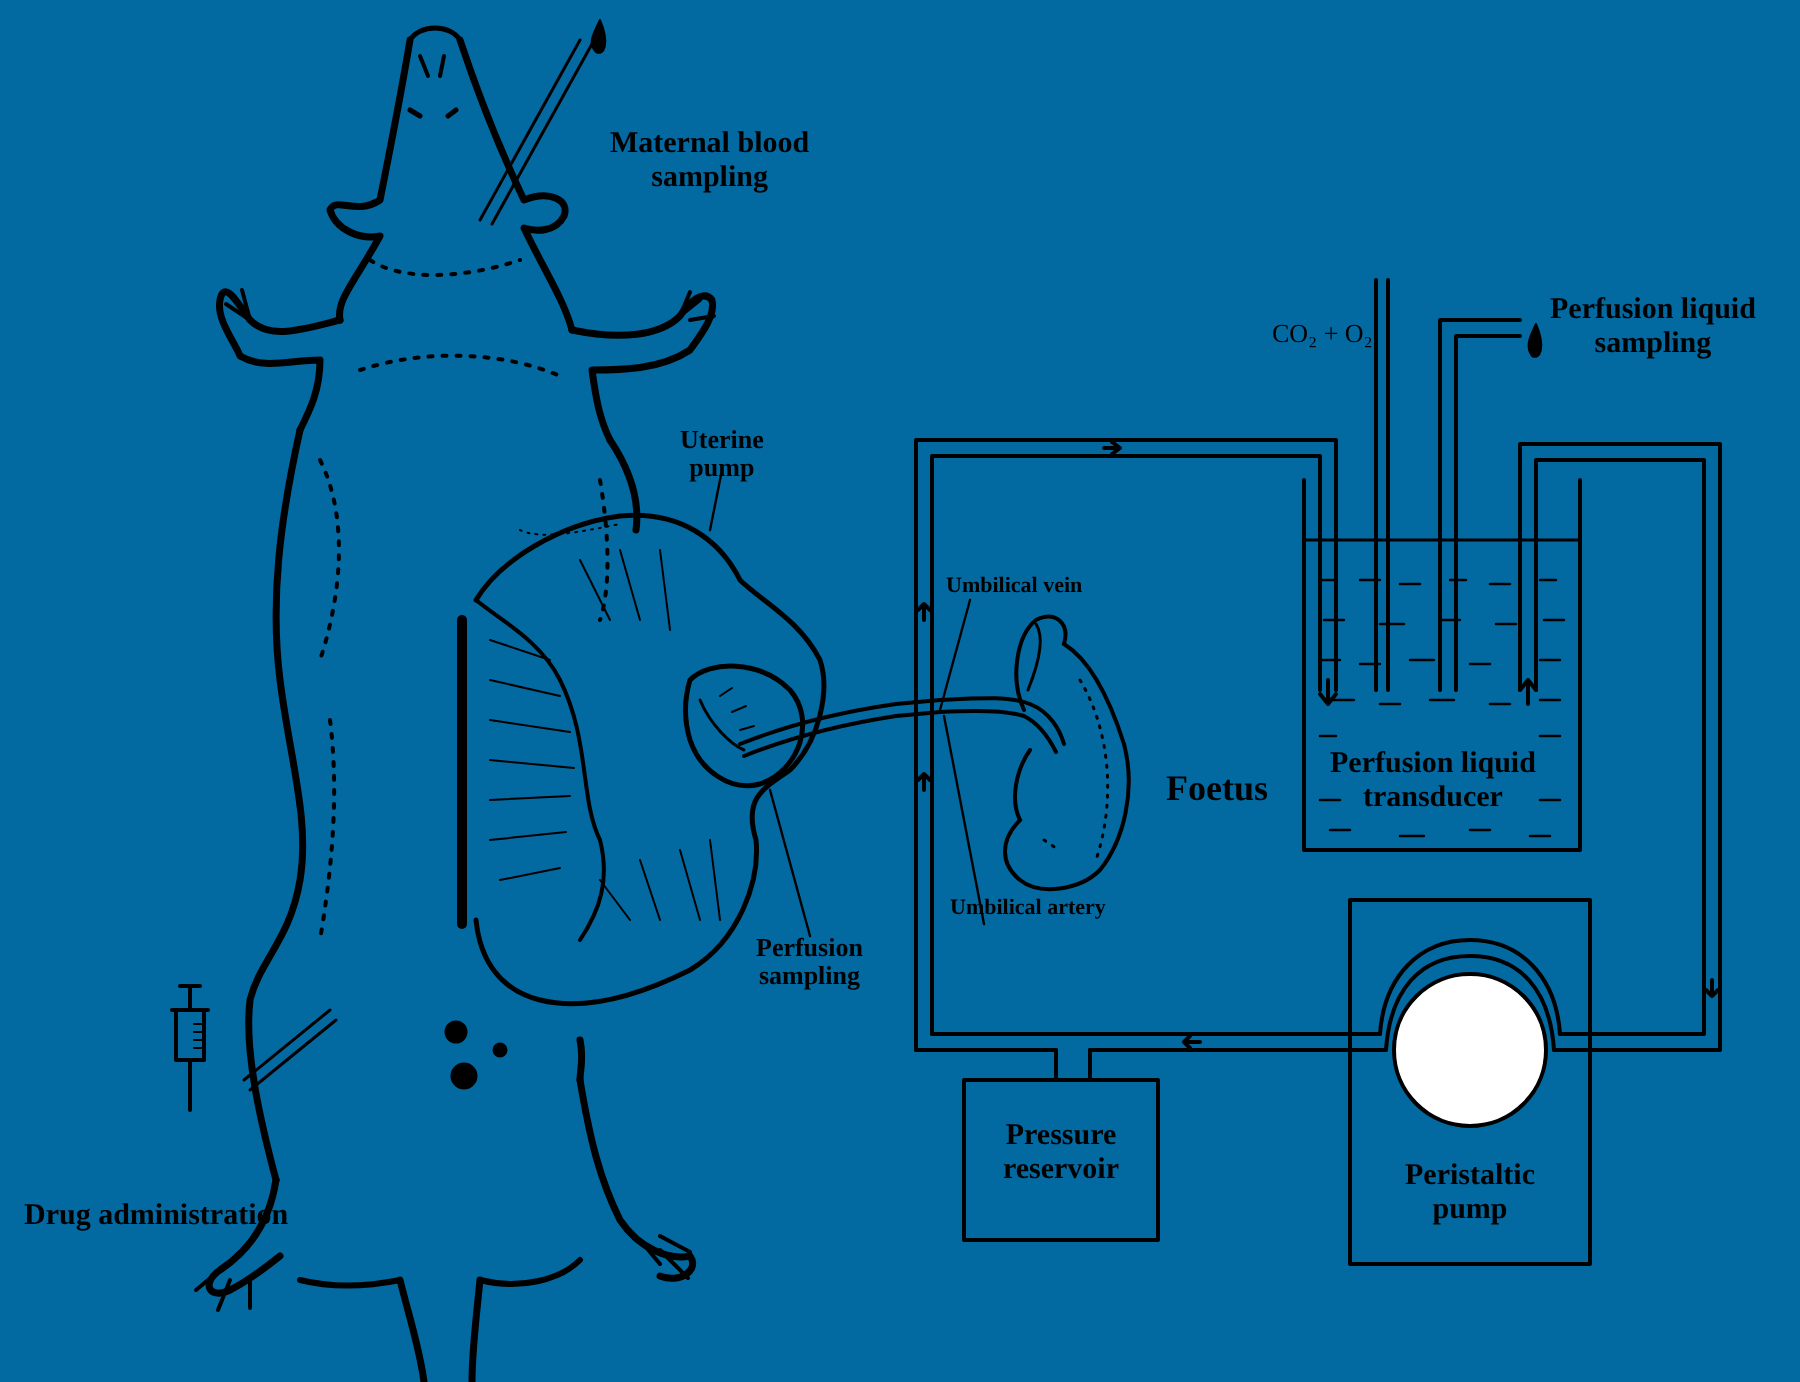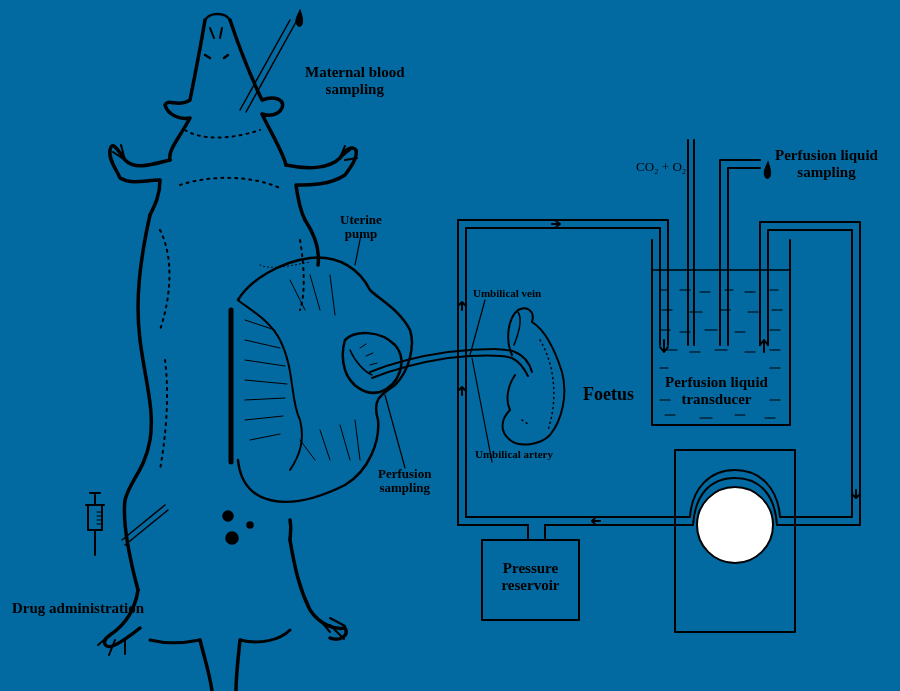--- a/index.html
+++ b/index.html
@@ -195,14 +195,18 @@
 <div class="lbl lg" style="left:665px; top:374px;">
   <div>Perfusion liquid</div>
   <div>transducer</div>
 </div>
 
 <div class="lbl lg" style="left:482px; top:560px; width:97px;">
   <div>Pressure</div>
   <div>reservoir</div>
 </div>
 
+<div class="lbl lg" style="left:675px; top:580px; width:120px;">
+  <div>Peristaltic</div>
+  <div>pump</div>
+</div>
 
 </div>
 
 </body></html>

